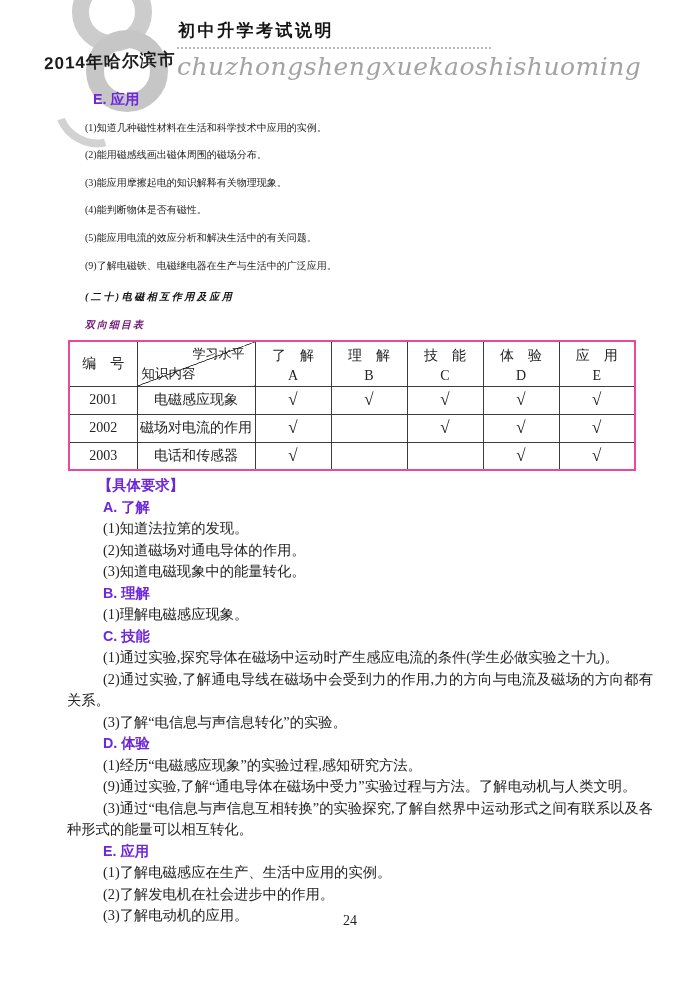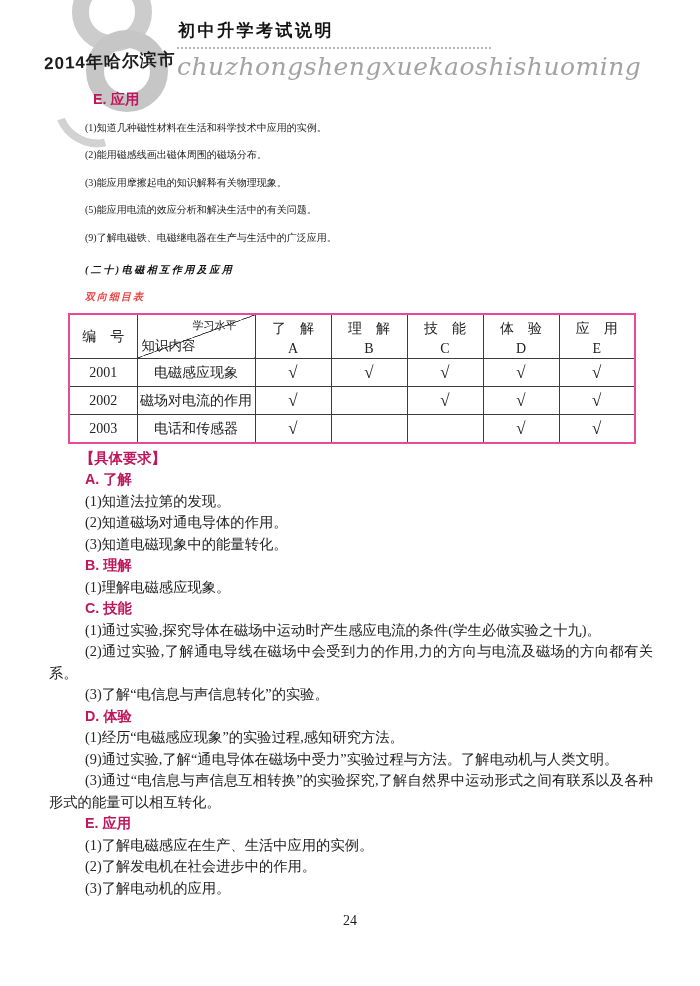--- a/index.html
+++ b/index.html
@@ -29,53 +29,53 @@
     position:absolute;left:177px;top:52px;z-index:2;
     font-family:"DejaVu Serif",serif;font-style:italic;
     font-size:25px;color:#a3a3a3;letter-spacing:.5px;
   }
   
   .content{position:absolute;left:49px;top:86px;width:604px;z-index:2;}
   .content p{margin:0;text-align:justify;}
   .blk-top p{line-height:27.6px;font-size:10px;text-indent:36px;}
   p.heading{
     font-family:"Liberation Sans","DejaVu Sans",sans-serif;font-weight:bold;
-    font-size:14.4px;color:#be185d;text-indent:44px;text-align:left;
+    font-size:14.4px;color:#6d28d9;text-indent:44px;text-align:left;
   }
   .sec-title{
     margin-top:4px !important;line-height:25px;font-size:17.5px;font-weight:bold;
     font-style:italic;letter-spacing:2.5px;text-indent:26px;color:#141414;text-align:left !important;
   }
   .table-caption{
     line-height:22px;font-size:14.5px;font-weight:bold;font-style:italic;
-    letter-spacing:2px;text-indent:38px;color:#ef4444;text-align:left !important;
+    letter-spacing:2px;text-indent:38px;color:#701a75;text-align:left !important;
   }
   
   table.spec{
     border-collapse:collapse;table-layout:fixed;width:566px;margin:2px 16px 0 19px;
     font-size:14px;color:#222222;border:2px solid #ec4899;
   }
   table.spec th,table.spec td{
     border:1px solid #3c3c3c;padding:0;text-align:center;vertical-align:middle;font-weight:normal;
   }
   tr.hdr{height:45px;}
   tr.row{height:28px;}
   .lvl-label{line-height:20px;padding-top:3px;}
   .lvl-code{line-height:19px;}
   th.diag{
     position:relative;
     background-image:linear-gradient(to bottom right,
       transparent 49.5%, #3c3c3c 49.5%, #3c3c3c 50.6%, transparent 50.6%);
   }
-  .corner-top{position:absolute;top:3px;right:18px;font-size:11px;}
+  .corner-top{position:absolute;top:3px;right:10px;font-size:13px;}
   .corner-bottom{position:absolute;bottom:3px;left:4px;font-size:13.5px;}
   td.mark{font-size:17px;}
   
   .req{margin-top:4px;}
-  .req p{line-height:21.5px;font-size:14.3px;text-indent:36px;}
+  .req p{line-height:21.5px;font-size:14.3px;text-indent:36px;margin-left:18px;}
   .req p.req-title{text-indent:31px;}
   .req p.heading{line-height:21.5px;}
   
   .page-number{position:absolute;left:0;top:913px;width:100%;text-align:center;
     font-size:14px;color:#222222;z-index:2;}
 </style>
 </head>
 <body>
 
 <div class="page">
@@ -88,20 +88,21 @@
   <div class="dotted"></div>
   <div class="pinyin">chuzhongshengxuekaoshishuoming</div>
 
   <div class="content">
 
     <div class="blk-top">
       <p class="heading">E. 应用</p>
       <p>(1)知道几种磁性材料在生活和科学技术中应用的实例。</p>
       <p>(2)能用磁感线画出磁体周围的磁场分布。</p>
       <p>(3)能应用摩擦起电的知识解释有关物理现象。</p>
+      <p>(4)能判断物体是否有磁性。</p>
       <p>(5)能应用电流的效应分析和解决生活中的有关问题。</p>
       <p>(9)了解电磁铁、电磁继电器在生产与生活中的广泛应用。</p>
       <p class="sec-title">(二十)电磁相互作用及应用</p>
       <p class="table-caption">双向细目表</p>
     </div>
 
     <table class="spec">
       <colgroup>
         <col style="width:68px">
           <col style="width:118px">

